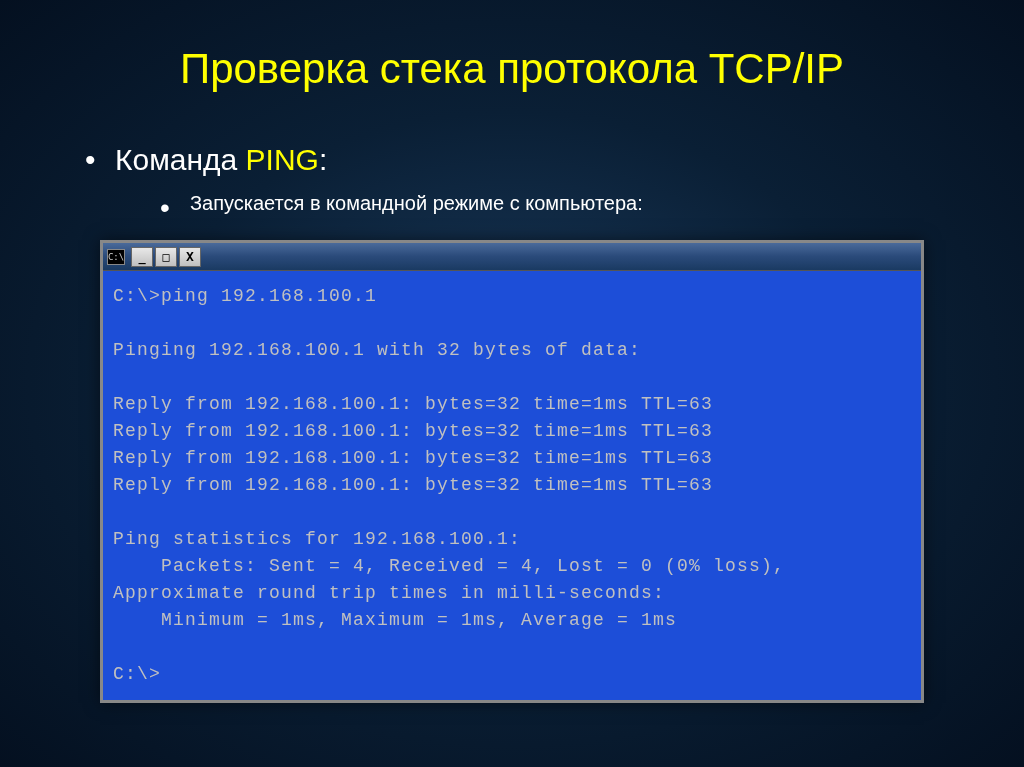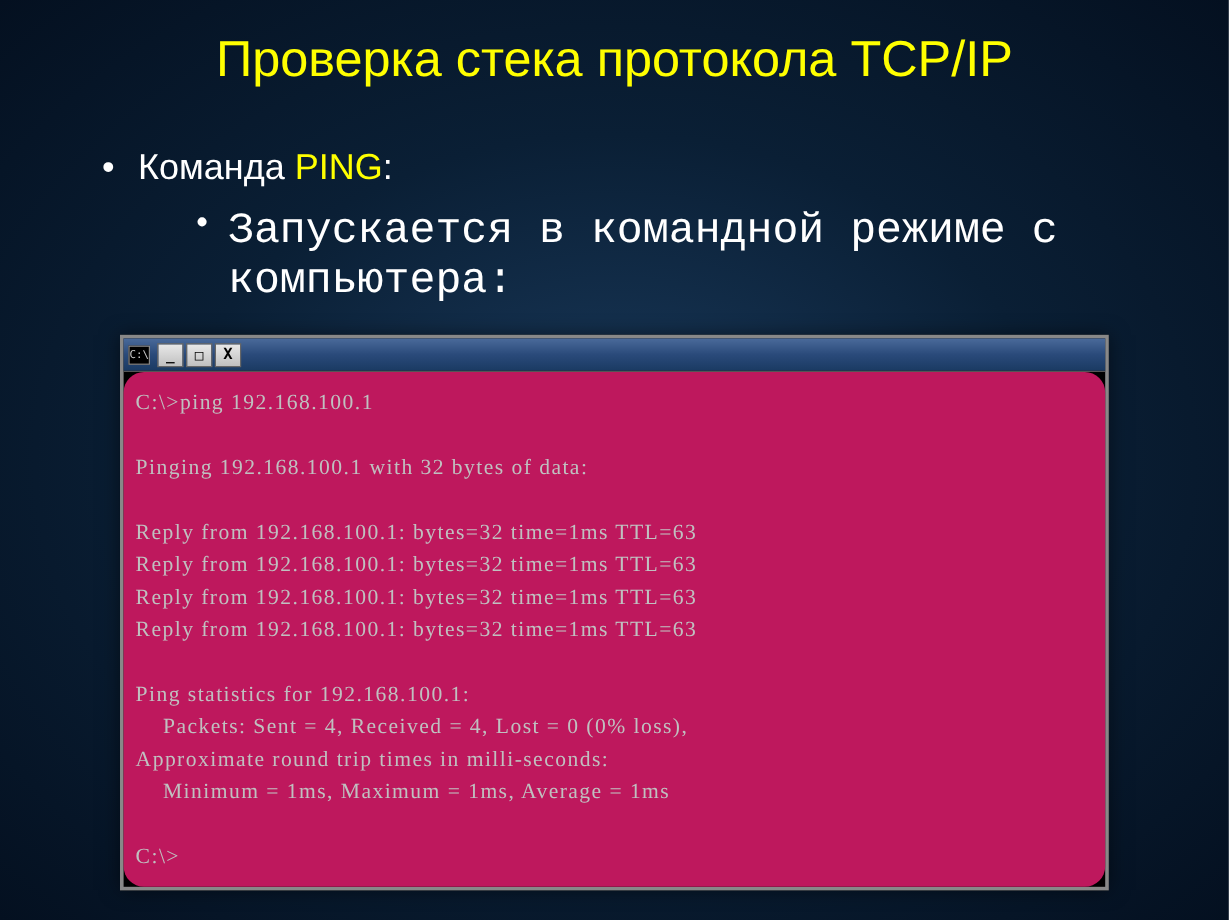--- a/index.html
+++ b/index.html
@@ -18,20 +18,21 @@
       width: 100%;
       height: 100%;
       padding: 25px 60px;
     }
     .title {
       color: #ffff00;
       font-size: 42px;
       text-align: center;
       margin-bottom: 50px;
       font-weight: normal;
+      margin-top: 20px;
     }
     .bullet-list {
       list-style: none;
       margin-left: 20px;
     }
     .bullet-item {
       color: #ffffff;
       font-size: 30px;
       margin-bottom: 10px;
       position: relative;
@@ -46,24 +47,23 @@
     .bullet-item .highlight {
       color: #ffff00;
     }
     .sub-bullet {
       list-style: none;
       margin-left: 40px;
       margin-top: 15px;
     }
     .sub-bullet-item {
       color: #ffffff;
-      font-size: 36px;
+      font-size: 20px;
       position: relative;
       padding-left: 35px;
-      font-family: Liberation Mono, monospace;
     }
     .sub-bullet-item::before {
       content: "•";
       position: absolute;
       left: 5px;
       font-size: 28px;
     }
     .cmd-window {
       margin: 25px 40px 0 40px;
       border: 3px solid #888;
@@ -113,30 +113,29 @@
       justify-content: center;
       font-size: 12px;
       font-weight: bold;
       font-family: monospace;
       color: #000;
     }
     .win-btn.close {
       font-size: 13px;
     }
     .terminal-body {
-      background: #be185d;
+      background: #1d4ed8;
       padding: 12px 10px;
-      font-family: Liberation Serif, serif;
+      font-family: Liberation Mono, monospace;
       color: #c0c0c0;
       font-size: 18px;
       line-height: 1.5;
       letter-spacing: 1.2px;
       white-space: pre;
       overflow: hidden;
-      border-radius: 17px;
     }
   </style>
 </head>
 <body>
 
 <div class="slide">
   <h1 class="title">Проверка стека протокола TCP/IP</h1>
 
   <ul class="bullet-list">
     <li class="bullet-item">

